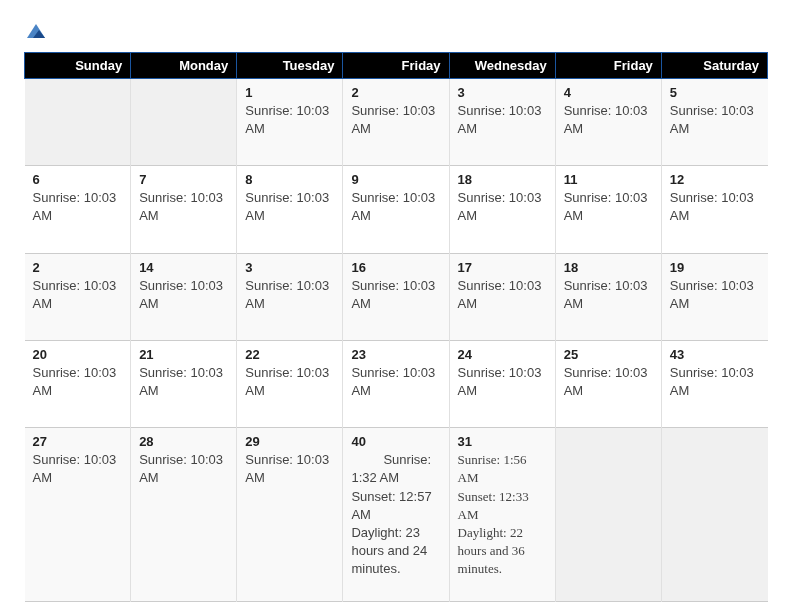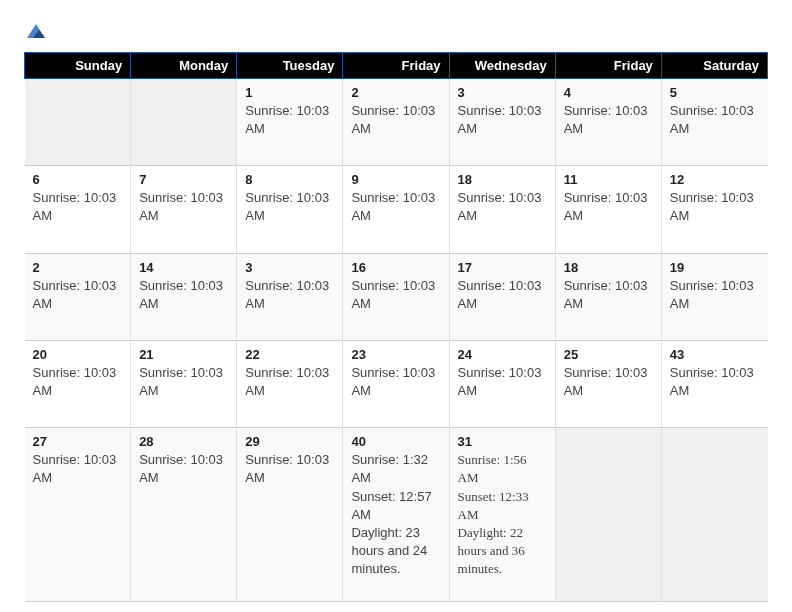--- a/index.html
+++ b/index.html
@@ -167,21 +167,21 @@
           <td><span class="day-number">22</span><span class="day-info" style="white-space: pre-line;">Sunrise: 10:03 AM</span></td>
           <td><span class="day-number">23</span><span class="day-info" style="white-space: pre-line;">Sunrise: 10:03 AM</span></td>
           <td><span class="day-number">24</span><span class="day-info" style="white-space: pre-line;">Sunrise: 10:03 AM</span></td>
           <td><span class="day-number">25</span><span class="day-info" style="white-space: pre-line;">Sunrise: 10:03 AM</span></td>
           <td><span class="day-number">43</span><span class="day-info" style="white-space: pre-line;">Sunrise: 10:03 AM</span></td>
         </tr>
         <tr>
           <td><span class="day-number">27</span><span class="day-info" style="white-space: pre-line;">Sunrise: 10:03 AM</span></td>
           <td><span class="day-number">28</span><span class="day-info" style="white-space: pre-line;">Sunrise: 10:03 AM</span></td>
           <td><span class="day-number">29</span><span class="day-info" style="white-space: pre-line;">Sunrise: 10:03 AM</span></td>
-          <td><span class="day-number">40</span><span class="day-info" style="white-space: pre-line;">Sunrise: 1:32 AM
+          <td><span class="day-number">40</span><span class="day-info" style="white-space: pre-line; margin-left: 32px;">Sunrise: 1:32 AM
 Sunset: 12:57 AM
 Daylight: 23 hours and 24 minutes.</span></td>
           <td><span class="day-number">31</span><span class="day-info" style="white-space: pre-line; font-family: Liberation Serif, serif;">Sunrise: 1:56 AM
 Sunset: 12:33 AM
 Daylight: 22 hours and 36 minutes.</span></td>
           <td class="empty-cell"></td>
           <td class="empty-cell"></td>
         </tr>
       </tbody>
   </table>

